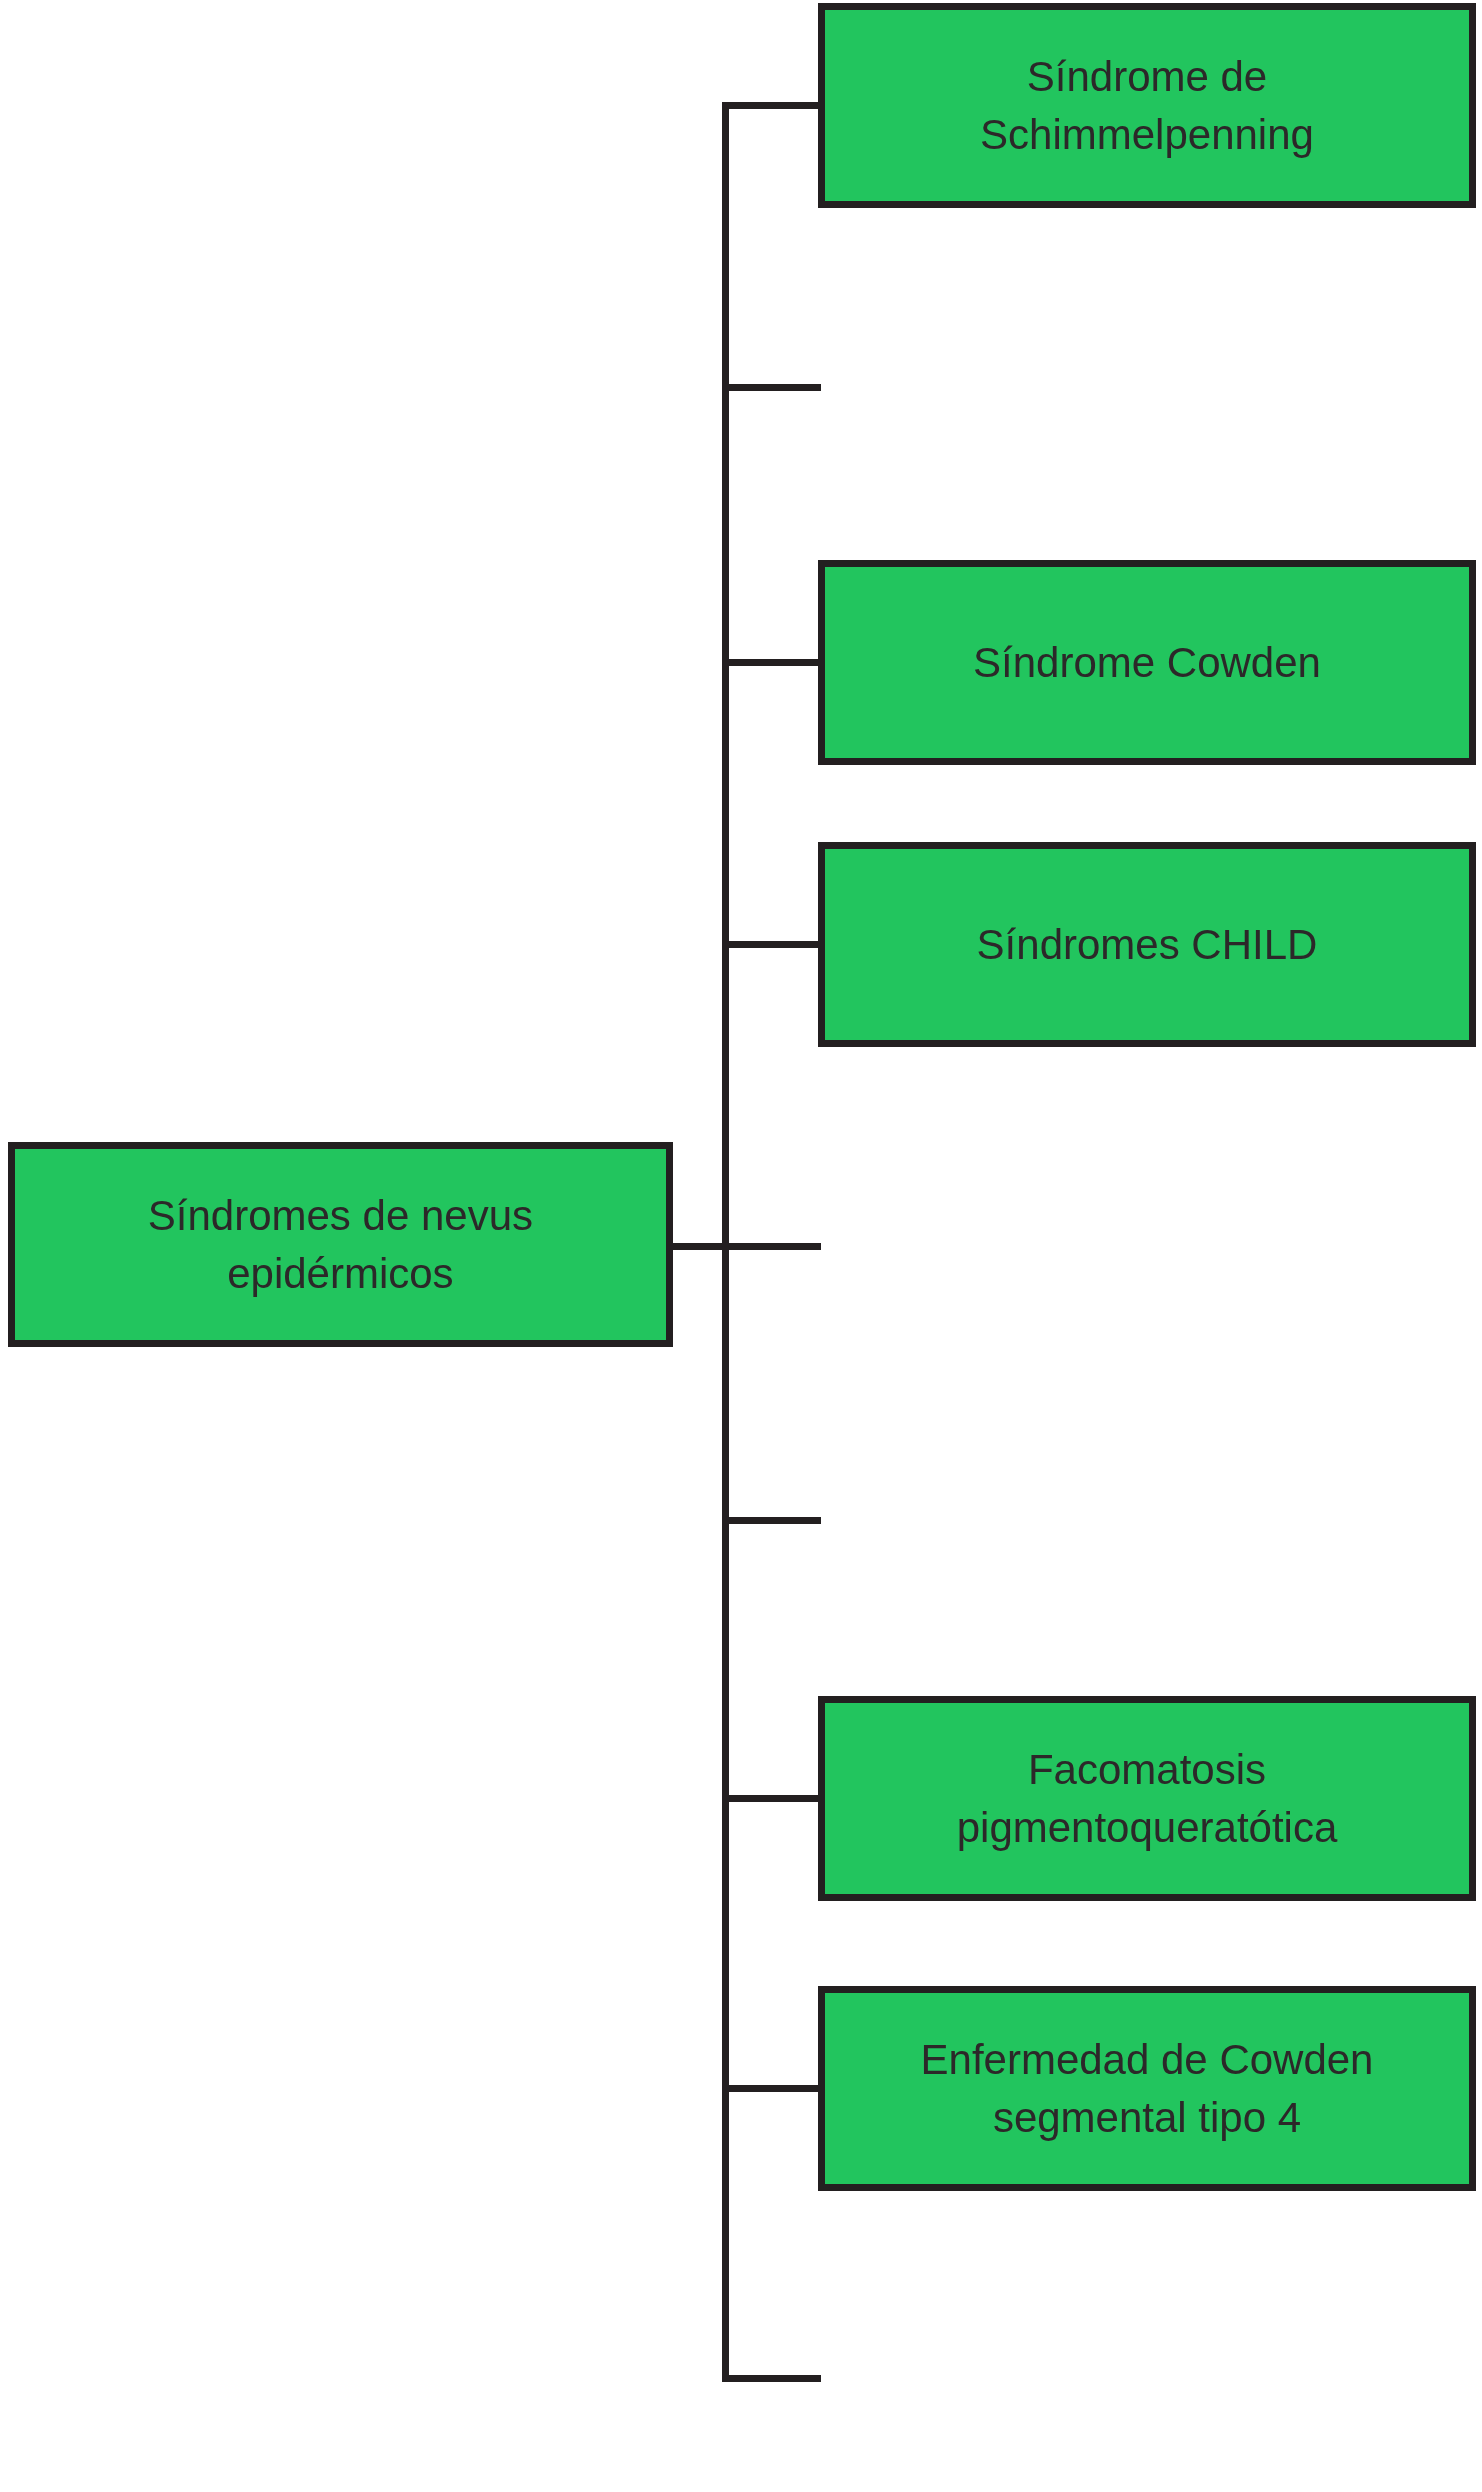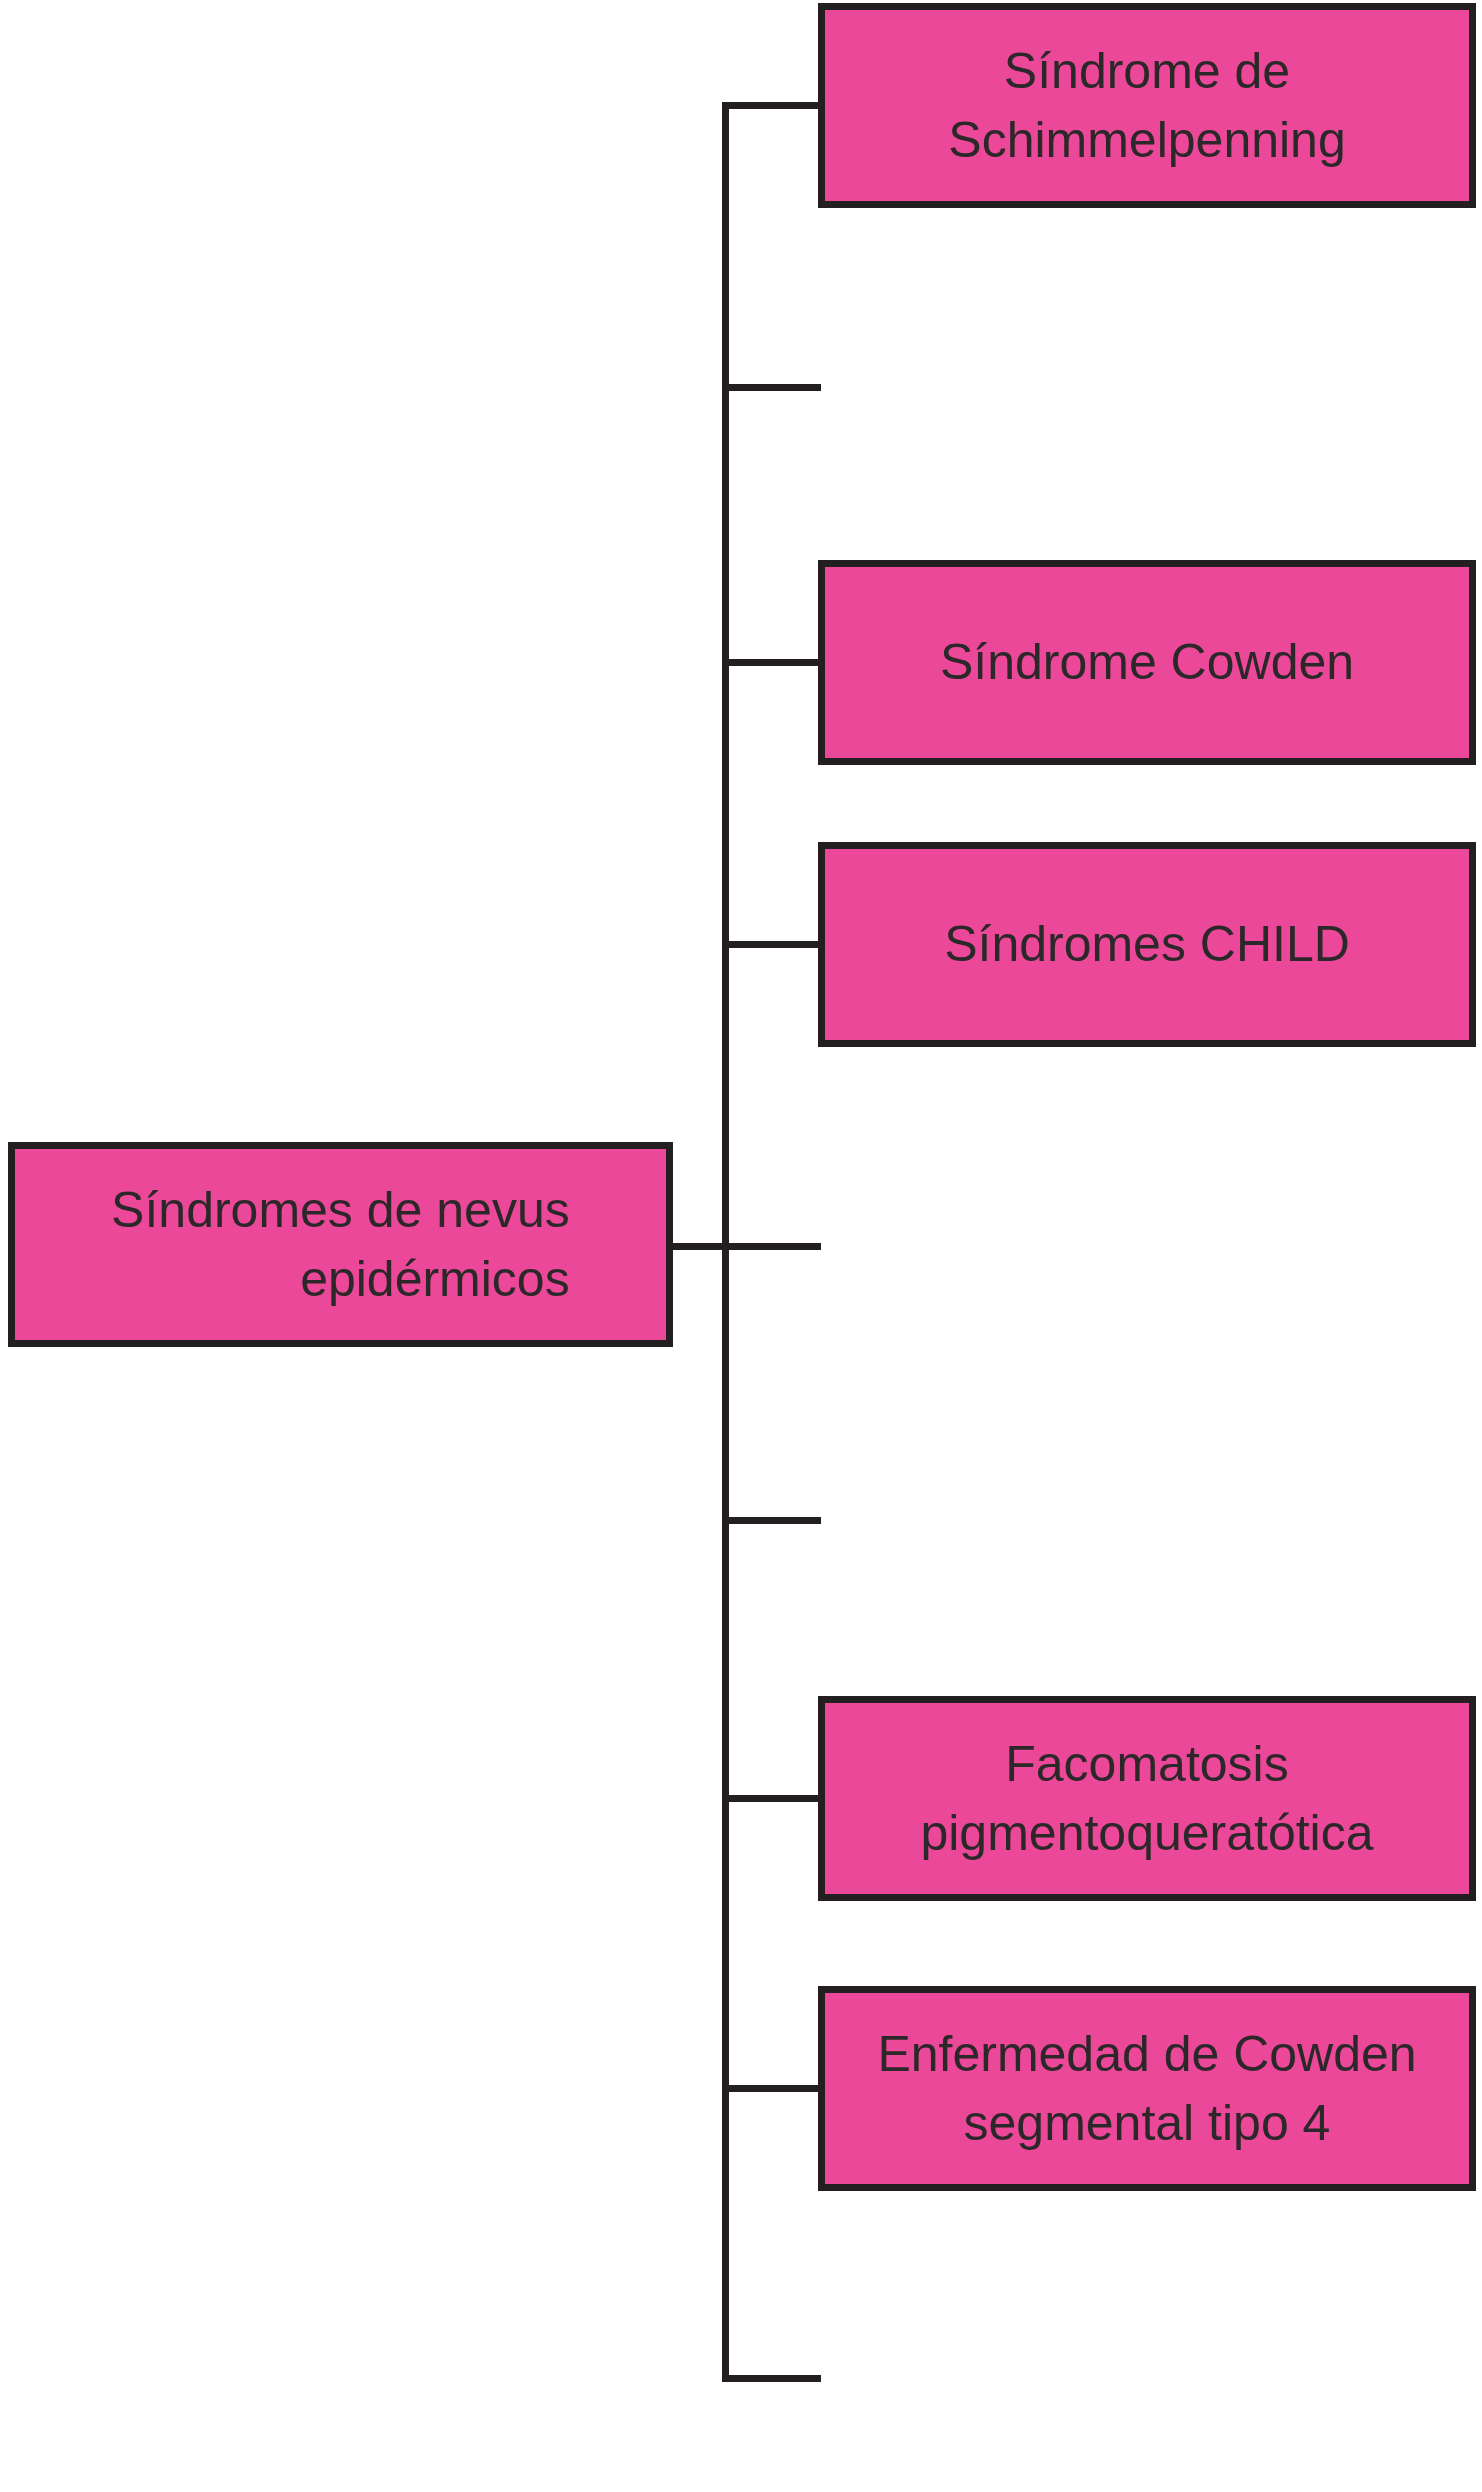--- a/index.html
+++ b/index.html
@@ -8,29 +8,29 @@
     background:var(--bg,#ffffff);
     font-family:"Liberation Sans","DejaVu Sans",sans-serif;
   }
   .canvas{
     position:relative;width:1483px;height:2492px;
     background:var(--bg,#ffffff);overflow:hidden;
   }
   .node{
     position:absolute;box-sizing:border-box;
     border:7.9px solid var(--line,#231f20);
-    background:#ec4899;
+    background:#22c55e;
     display:flex;align-items:center;justify-content:center;
     text-align:center;
     color:var(--text,#2c2829);
-    font-size:50px;line-height:1.38;
+    font-size:42px;line-height:1.38;
     white-space:pre-line;
   }
   .child{left:818px;width:658px;height:205px;}
-  .root{left:7.9px;top:1142px;width:665px;height:205px;text-align:right;}
+  .root{left:7.9px;top:1142px;width:665px;height:205px;}
   .line{position:absolute;background:var(--line,#231f20);}
   .trunk{left:722px;top:102px;width:6.9px;height:2279px;}
   .stub{height:6.9px;left:722px;width:99px;}
 </style>
 </head>
 <body>
 
 <div class="canvas">
 
   <div class="line trunk"></div>

